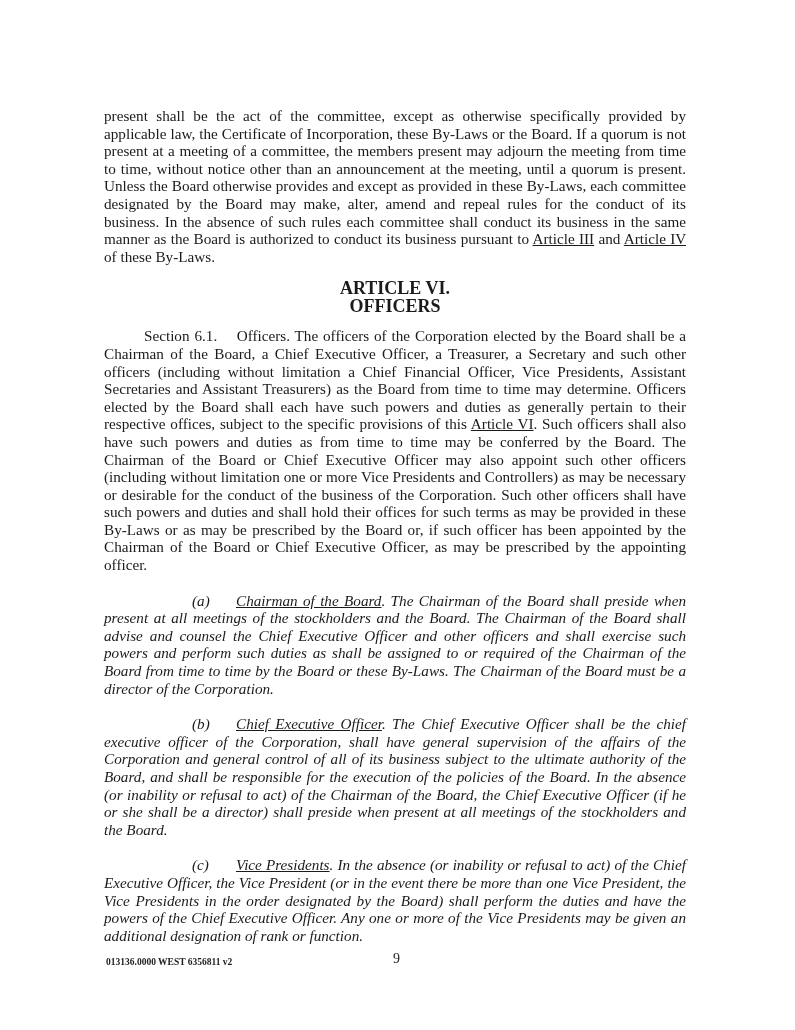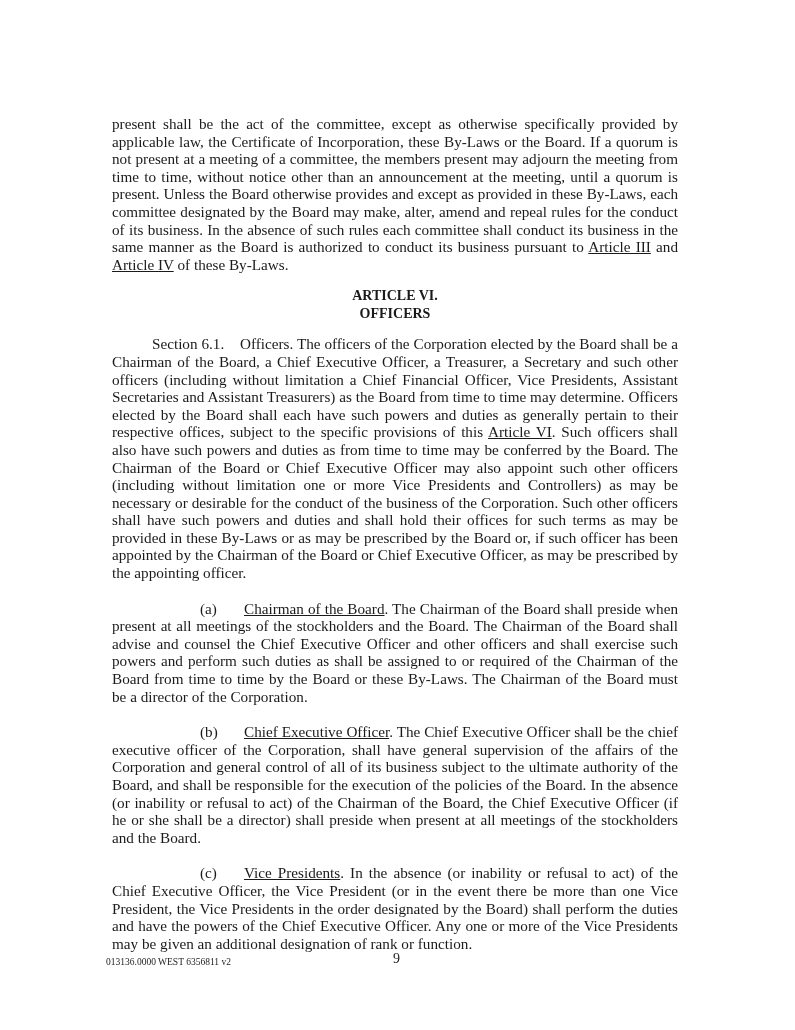--- a/index.html
+++ b/index.html
@@ -17,42 +17,43 @@
     }
     .page {
       position: absolute;
       left: 104px;
       top: 107px;
       width: 582px;
       font-size: 15.2px;
       line-height: 17.6px;
     }
     p {
-      margin: 8px;
+      margin: 0;
       text-align: justify;
     }
-    .para-gap { margin-top: 18px; }
+    .para-gap { margin-top: 18px; font-style: italic; }
     .heading {
       text-align: center;
       font-weight: bold;
-      font-size: 14px;
+      font-size: 18px;
       line-height: 18px;
       margin: 14px 0 12px 0;
     }
     .indent-section { text-indent: 40px; }
     .indent-sub { text-indent: 88px; }
     .b { font-weight: normal; }
     .u { text-decoration: underline; }
     .sub-letter { display: inline-block; width: 44px; text-indent: 0; }
     .footer-id {
       position: absolute;
       left: 106px;
       top: 957px;
       font-size: 9.5px;
       color: #222;
+      font-weight: bold;
     }
     .footer-page {
       position: absolute;
       left: 393px;
       top: 951px;
       font-size: 14px;
       color: #222;
     }
   </style>
 </head>

